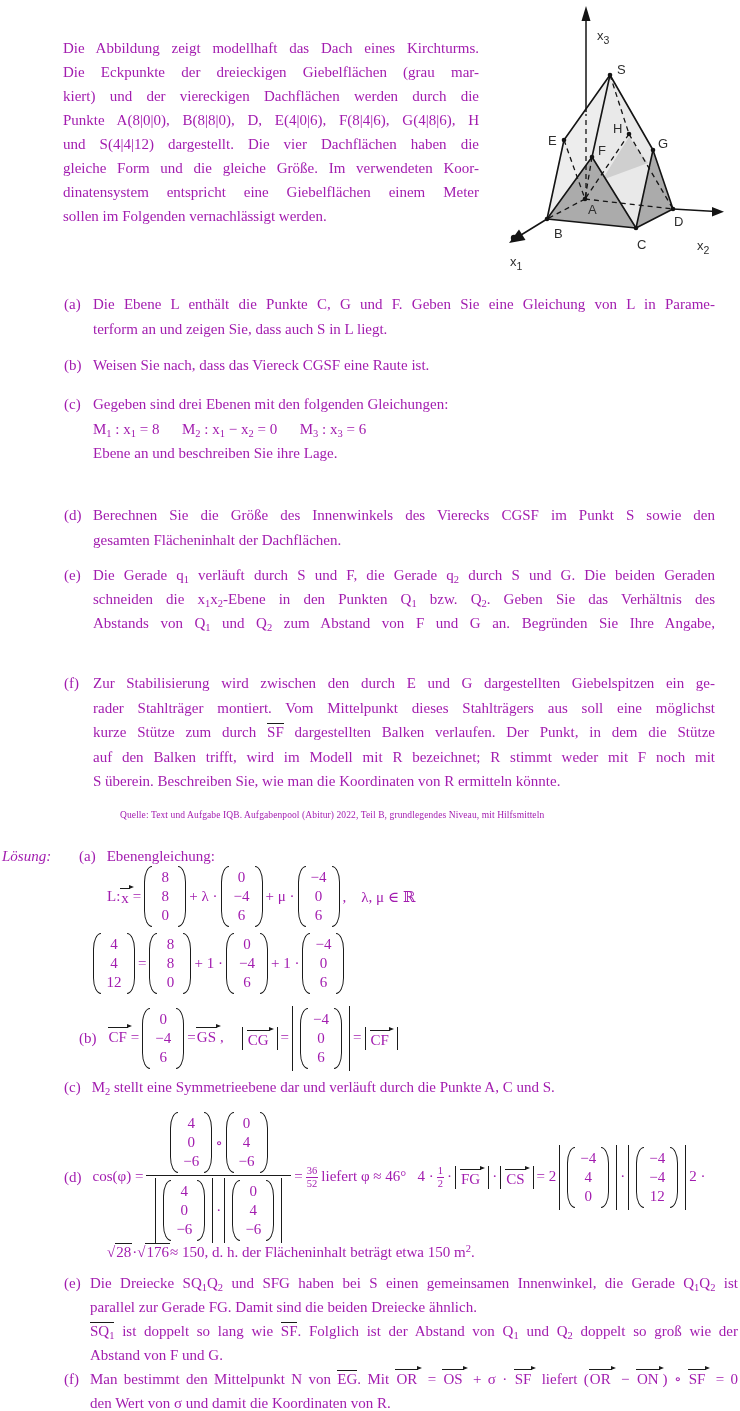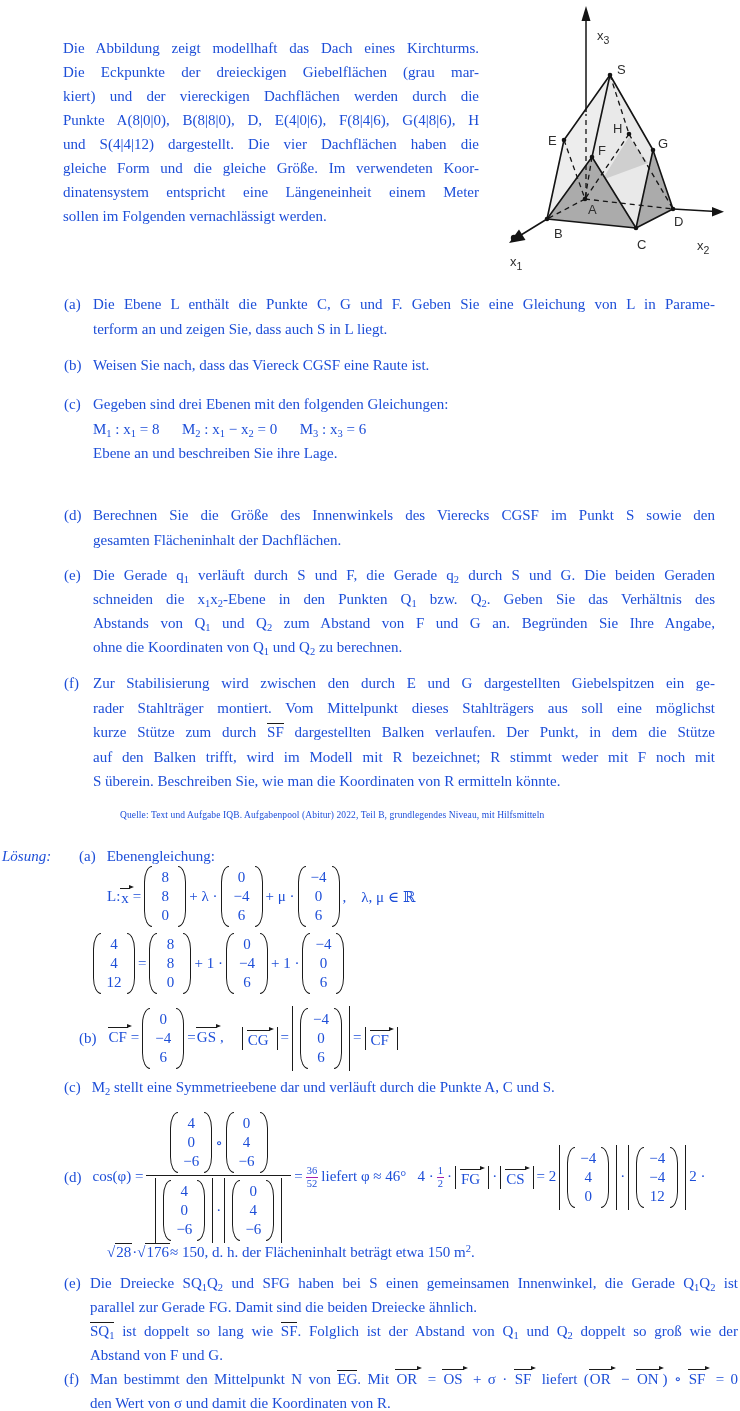--- a/index.html
+++ b/index.html
@@ -1,17 +1,17 @@
 <!DOCTYPE html>
 <html><head>
 <meta charset="utf-8">
 <style>
   html,body{margin:0;padding:0;background:#fff;}
   .page{position:relative;width:740px;height:1411px;background:#ffffff;overflow:hidden;
-        font-family:"Liberation Serif","DejaVu Serif",serif;color:#1d4ed8;font-size:15px;}
+        font-family:"Liberation Serif","DejaVu Serif",serif;color:#a21caf;font-size:15px;}
   .abs-block{position:absolute;}
   .line{line-height:24.5px;white-space:normal;}
   .tight .line{line-height:24px;}
   .just{text-align:justify;text-align-last:justify;}
   sub{font-size:70%;vertical-align:-0.25em;line-height:0;}
   sup{font-size:70%;vertical-align:0.45em;line-height:0;}
 
   
   .ovl{display:inline-block;border-top:1.1px solid #1b1b1b;padding-top:1px;line-height:1.05;}
   .avec{position:relative;display:inline-block;padding:4px 4px 0 1px;line-height:1.05;}
@@ -53,21 +53,21 @@
 
 <div class="page">
 
   <div class="abs-block tight" style="left:63px;top:36px;width:416px;">
       <div class="line just">Die Abbildung zeigt modellhaft das Dach eines Kirchturms.</div>
       <div class="line just">Die Eckpunkte der dreieckigen Giebelflächen (grau mar-</div>
       <div class="line just">kiert) und der viereckigen Dachflächen werden durch die</div>
       <div class="line just">Punkte A(8|0|0), B(8|8|0), D, E(4|0|6), F(8|4|6), G(4|8|6), H</div>
       <div class="line just">und S(4|4|12) dargestellt. Die vier Dachflächen haben die</div>
       <div class="line just">gleiche Form und die gleiche Größe. Im verwendeten Koor-</div>
-      <div class="line just">dinatensystem entspricht eine Längeneinheit einem Meter</div>
+      <div class="line just">dinatensystem entspricht eine Giebelflächen einem Meter</div>
       <div class="line">sollen im Folgenden vernachlässigt werden.</div>
     </div>
 
   <svg class="abs-block" style="left:498px;top:0;" width="242" height="272" viewBox="0 0 242 272">
 
     <polygon points="49,219 66,140 112,75 94,157" fill="#ededed"></polygon>
     <polygon points="87,199 49,219 138,228 175,209" fill="#c6c6c6"></polygon>
     <polygon points="138,228 94,157 112,75 155,150" fill="#e9e9e9"></polygon>
     <polygon points="131,137 104,180 150,163" fill="#cfcfcf"></polygon>
     <polygon points="49,219 138,228 94,157" fill="#ababab"></polygon>
@@ -167,21 +167,20 @@
         <div class="line">gesamten Flächeninhalt der Dachflächen.</div>
       </div>
   </div>
 
   <div class="abs-block tight" style="left:64px;top:563px;width:652px;">
     <span class="tasklabel">(e)</span>
     <div class="taskbody">
         <div class="line just">Die Gerade q<sub>1</sub> verläuft durch S und F, die Gerade q<sub>2</sub> durch S und G. Die beiden Geraden</div>
         <div class="line just">schneiden die x<sub>1</sub>x<sub>2</sub>-Ebene in den Punkten Q<sub>1</sub> bzw. Q<sub>2</sub>. Geben Sie das Verhältnis des</div>
         <div class="line just">Abstands von Q<sub>1</sub> und Q<sub>2</sub> zum Abstand von F und G an. Begründen Sie Ihre Angabe,</div>
-        <div class="line">ohne die Koordinaten von Q<sub>1</sub> und Q<sub>2</sub> zu berechnen.</div>
       </div>
   </div>
 
   <div class="abs-block" style="left:64px;top:671px;width:652px;">
     <span class="tasklabel">(f)</span>
     <div class="taskbody">
         <div class="line just">Zur Stabilisierung wird zwischen den durch E und G dargestellten Giebelspitzen ein ge-</div>
         <div class="line just">rader Stahlträger montiert. Vom Mittelpunkt dieses Stahlträgers aus soll eine möglichst</div>
         <div class="line just">kurze Stütze zum durch <span class="ovl">SF</span> dargestellten Balken verlaufen. Der Punkt, in dem die Stütze</div>
         <div class="line just">auf den Balken trifft, wird im Modell mit R bezeichnet; R stimmt weder mit F noch mit</div>

